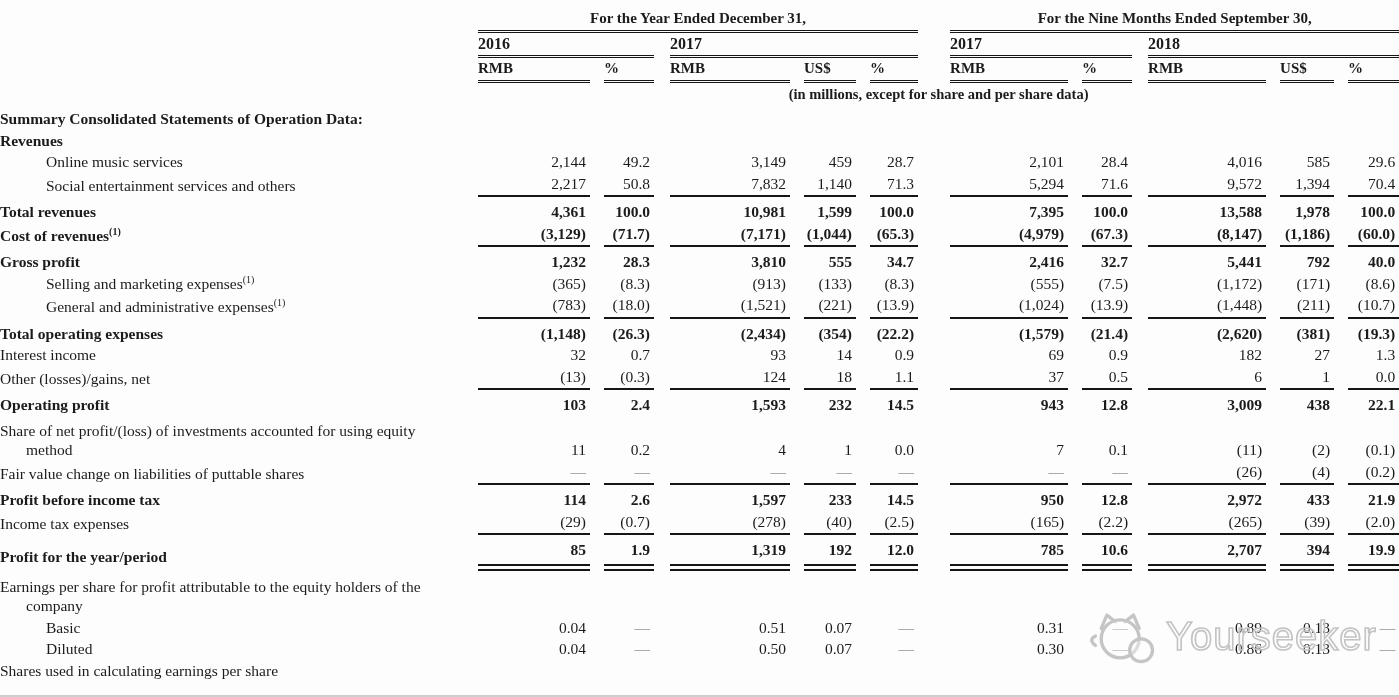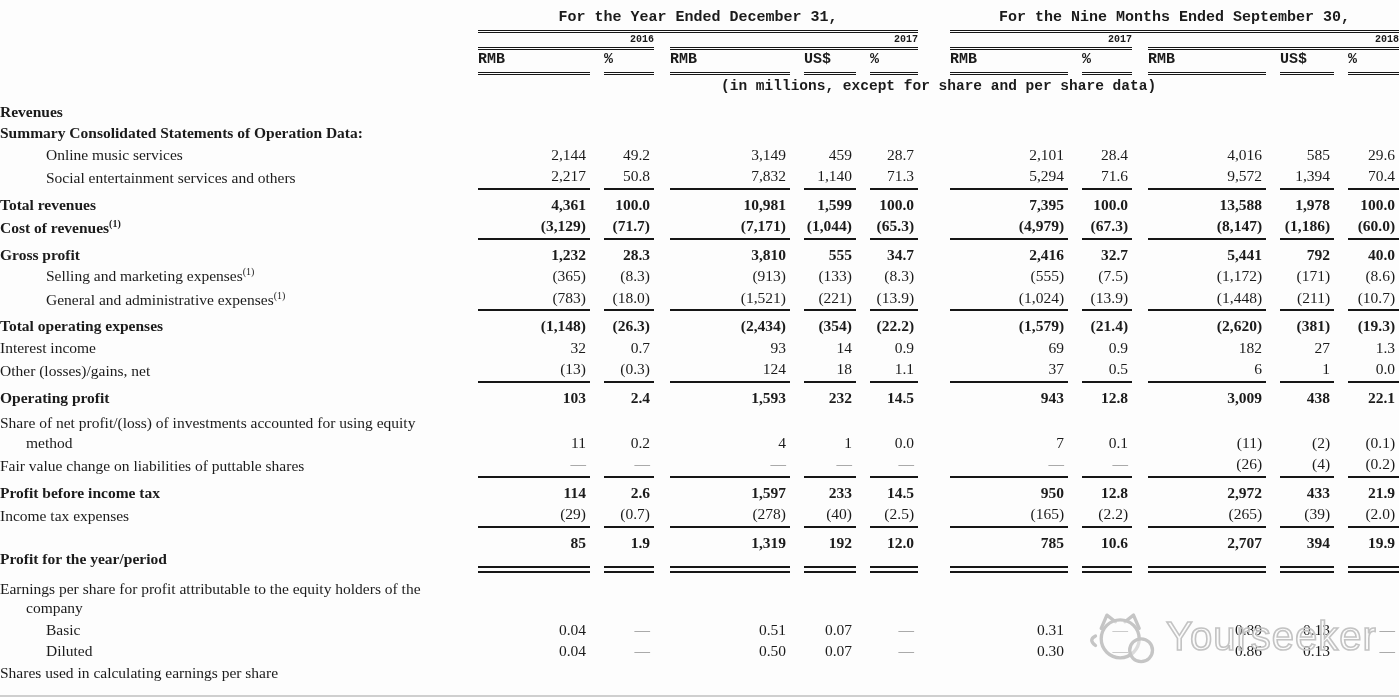--- a/index.html
+++ b/index.html
@@ -2,34 +2,34 @@
 <html><head>
 <meta charset="utf-8">
 <style>
   html,body { margin:0; padding:0; background:#fdfdfd; }
   body { font-family:"Liberation Serif", serif; color:#1b1b1b; }
   .page { position:relative; width:1399px; height:695px; overflow:hidden;
           border-bottom:2px solid #cfcfcf; background:#fdfdfd; }
   table { border-collapse:collapse; table-layout:fixed; width:1399px; margin-top:8px; }
   td,th { padding:1px 0; vertical-align:bottom; font-size:15.5px; line-height:1.26;
           font-weight:normal; text-align:left; overflow:visible; white-space:nowrap; }
-  thead th { vertical-align:bottom;font-family:Liberation Mono, monospace; }
+  thead th { vertical-align:bottom; }
   .grp { text-align:center; font-weight:bold; font-size:15px; padding-bottom:2px; }
-  .yr  { text-align:right; font-weight:bold; font-size:10px; padding-bottom:1px; }
+  .yr  { text-align:left; font-weight:bold; font-size:16px; padding-bottom:1px; }
   .ch  { font-weight:bold; font-size:15px; padding-bottom:2px; }
   .hr  { border-bottom:3px double #161616; }
   .note { text-align:center; font-weight:bold; font-size:14.5px; padding:2px 0 5px; }
   .lbl { white-space:normal; }
   .b   { font-weight:bold; }
   .ind { padding-left:46px; }
   .hang{ padding-left:26px; text-indent:-26px;margin-top:39px; }
   .num { text-align:right; padding-right:4px; }
   .dash{ color:#8f8f8f; }
   .ru  { border-bottom:2px solid #161616; padding-bottom:2px;margin-top:28px; }
-  .rd  { border-bottom:7px double #161616; padding-bottom:14px; }
+  .rd  { border-bottom:7px double #161616; padding-bottom:4px; }
   tr.pt1 > td { padding-top:5px; }
   tr.pt2 > td { padding-top:9px; }
   sup { font-size:10px; line-height:0; }
   .watermark { position:absolute; left:1086px; top:604px; height:64px; z-index:3;
                display:flex; align-items:center; gap:4px; pointer-events:none; }
   .wm-text { font-family:"Liberation Sans", sans-serif; font-size:40px; letter-spacing:1px;
              color:#cbcbcb; -webkit-text-fill-color:rgba(253,253,253,0.25);
              -webkit-text-stroke:1.6px #c3c3c3; }
 </style>
 </head>
@@ -99,25 +99,25 @@
         <td class="sp"></td>
         <th class="ch hr">%</th>
       </tr>
       <tr>
         <td></td>
         <th class="note" colspan="19">(in millions, except for share and per share data)</th>
       </tr>
     </thead>
     <tbody id="tbody">
         <tr>
+          <td class="lbl b">Summary Consolidated Statements of Operation Data:</td>
+          <td colspan="19"></td>
+        </tr>
+        <tr>
           <td class="lbl b">Revenues</td>
-          <td colspan="19"></td>
-        </tr>
-        <tr>
-          <td class="lbl b">Summary Consolidated Statements of Operation Data:</td>
           <td colspan="19"></td>
         </tr>
         <tr>
           <td class="lbl ind">Online music services</td>
           <td class="num">2,144</td>
           <td class="sp"></td>
           <td class="num">49.2</td>
           <td class="sp"></td>
           <td class="num">3,149</td>
           <td class="sp"></td>

